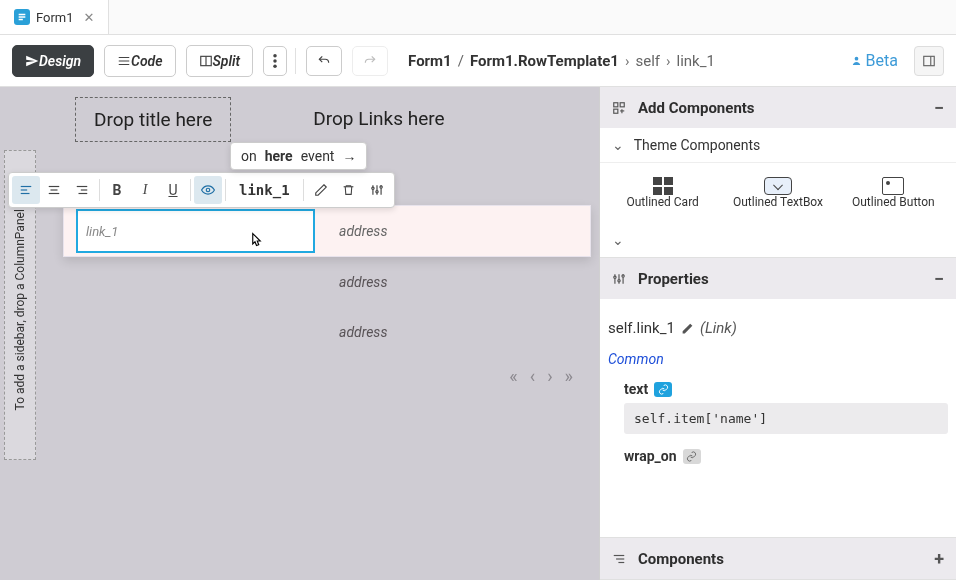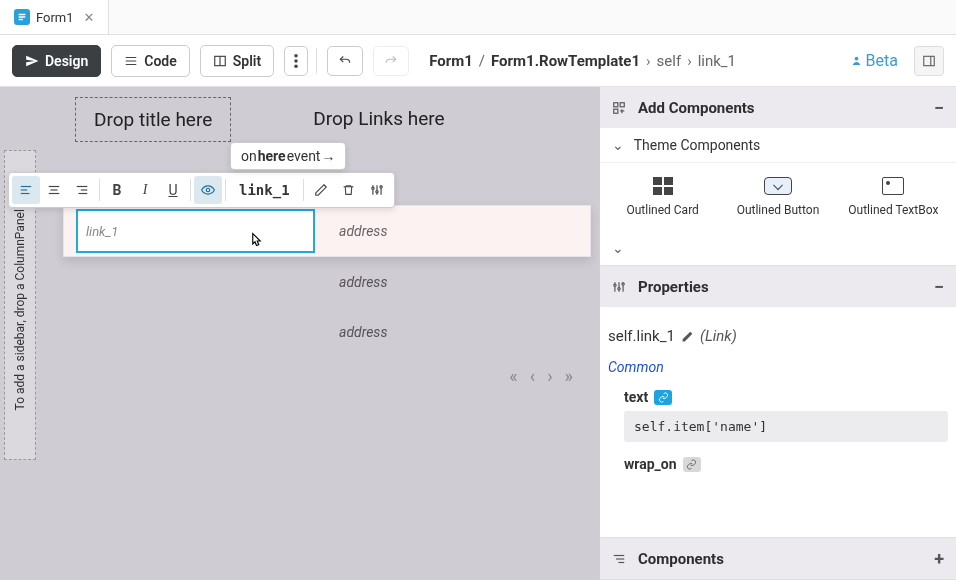--- a/index.html
+++ b/index.html
@@ -7,21 +7,21 @@
 
 
 .tab-bar { height: 35px; display: flex; align-items: stretch; border-bottom: 1px solid #e0e0e0; background: #fafafa; }
 .tab { display: flex; align-items: center; gap: 6px; padding: 0 14px; background: #fff; border-right: 1px solid #e0e0e0; font-size: 13px; }
 .tab .tab-icon { width: 16px; height: 16px; background: #2aa0d8; border-radius: 3px; display: flex; align-items: center; justify-content: center; }
 .tab .tab-icon svg { width: 10px; height: 10px; fill: #fff; }
 .tab .close { color: #888; font-size: 13px; padding-left: 4px; }
 
 
 .toolbar { height: 52px; display: flex; align-items: center; gap: 10px; padding: 0 12px; border-bottom: 1px solid #e0e0e0; background: #fff; }
-.btn { display: flex; align-items: center; gap: 6px; padding: 7px 12px; border: 1px solid #ccc; border-radius: 5px; background: #fff; font-size: 14px; font-weight: 600; cursor: pointer; }
+.btn { display: flex; align-items: center; padding: 7px 12px; border: 1px solid #ccc; border-radius: 5px; background: #fff; font-size: 14px; font-weight: 600; cursor: pointer; font-style: italic; }
 .btn.dark { background: #3b3f42; color: #fff; border-color: #3b3f42; }
 .btn .icon { display: flex; align-items: center; }
 .btn.iconbtn { padding: 7px 9px; }
 .toolbar-sep { width: 1px; height: 26px; background: #e0e0e0; margin-left: -2px; }
 .breadcrumb { margin-left: 10px; font-size: 15px; display: flex; align-items: center; gap: 6px; color: #333; flex: 1 1 auto; }
 .breadcrumb .sep { color: #777; }
 .breadcrumb .bold { font-weight: 700; }
 .breadcrumb .dim { color: #666; }
 .toolbar .beta { color: #3d9bd8; font-size: 16px; display: flex; align-items: center; gap: 4px; margin-right: 6px; }
 .toolbar .square { width: 30px; height: 30px; border: 1px solid #ddd; border-radius: 4px; background: #f5f5f5; display:flex; align-items:center; justify-content:center;}
@@ -40,21 +40,21 @@
 .drop-title { border: 1px dashed #666; padding: 10px 18px; font-size: 19px; color: #222; }
 .drop-links { font-size: 19px; color: #222; padding: 10px 18px; }
 
 
 .float-toolbar { position: absolute; top: 85px; left: 8px; background: #fff; border: 1px solid #ccc; border-radius: 4px; box-shadow: 0 2px 6px rgba(0,0,0,.12); display: flex; align-items: center; padding: 3px; z-index: 10; }
 .float-toolbar .fbtn { width: 28px; height: 28px; display: flex; align-items: center; justify-content: center; border-radius: 3px; cursor: pointer; color: #444; font-size: 14px;}
 .float-toolbar .fbtn.active { background: #dce8ef; color: #1f6fa5; }
 .float-toolbar .fsep { width: 1px; height: 22px; background: #ddd; margin: 0 3px; }
 .float-toolbar .fname { padding: 0 10px; font-family: ui-monospace, Menlo, monospace; font-weight: 600; font-size: 14px; }
 
-.click-pop { position: absolute; top: 55px; left: 230px; background: #fff; border: 1px solid #ccc; border-radius: 4px; padding: 5px 10px; box-shadow: 0 2px 6px rgba(0,0,0,.12); z-index: 11; font-size: 14px; font-family: ui-monospace, Menlo, monospace; color: #333; display: flex; align-items: center; gap: 1px; }
+.click-pop { position: absolute; top: 55px; left: 230px; background: #fff; border: 1px solid #ccc; border-radius: 4px; padding: 5px 10px; box-shadow: 0 2px 6px rgba(0,0,0,.12); z-index: 11; font-size: 14px; font-family: ui-monospace, Menlo, monospace; color: #333; display: flex; align-items: center; gap: 8px; }
 .click-pop .kw { font-weight: 700; }
 
 
 .grid-area { position: absolute; top: 118px; left: 63px; width: 528px; background: #fff; border: 1px solid #e8e3ec; box-shadow: 0 4px 10px rgba(0,0,0,.12); }
 .grid-row { display: flex; height: 50px; align-items: center; }
 .grid-row.sel { background: #fdf2f2; }
 .grid-cell-a, .grid-cell-b { width: 50%; padding: 0 12px; font-size: 14px; color: #666; font-style: italic; }
 .grid-link-sel { border: 2px solid #21a8e0; height: 44px; display: flex; align-items: center; padding: 0 8px; width: 100%; font-style: italic; color: #888; font-size: 13px; position: relative; background:#fff;}
 .cursor-ptr { position: absolute; left: 168px; top: 20px; font-size: 16px; color: #000;}
 
@@ -67,21 +67,21 @@
 
 
 .section { border-bottom: 1px solid #e0e0e0; }
 .section-header { display: flex; align-items: center; gap: 10px; padding: 10px 12px; background: #eceaee; font-weight: 700; font-size: 15px; color: #2e2e2e; }
 .section-header .hicon { width: 16px; color: #555; display:flex; }
 .section-header .collapse { margin-left: auto; color: #555; font-size: 18px; }
 .subheader { display: flex; align-items: center; gap: 10px; padding: 9px 12px; font-size: 14px; border-bottom: 1px solid #eee; cursor: pointer; }
 .subheader .chev { color: #666; }
 
 .comp-grid { display: flex; gap: 10px; padding: 14px 10px; }
-.comp-item { flex: 1; display: flex; flex-direction: column; align-items: center; gap: 8px; font-size: 12px; text-align: center; cursor: pointer; justify-content: center; }
+.comp-item { flex: 1; display: flex; flex-direction: column; align-items: center; font-size: 12px; text-align: center; cursor: pointer; justify-content: center; }
 .comp-item .cicon { width: 22px; height: 18px; border: 1px solid #444; border-radius: 2px; position: relative; }
 .comp-item:nth-child(1) .cicon { width: 20px; height: 18px; border: none; }
 .comp-item:nth-child(2) .cicon { background: #e7effa; border: 1.5px solid #444; border-radius: 4px; width: 28px; }
 .comp-item:nth-child(2) .cicon::after { content:""; position:absolute; left:50%; top:50%; width:6px; height:6px; border:1px solid #444; border-top:none; border-right:none; transform: translate(-50%,-60%) rotate(-45deg);}
 .comp-item:nth-child(3) .cicon::after { content:""; position:absolute; left:3px; top:3px; width:4px; height:4px; background:#444; border-radius:50%;}
 
 .props-body { padding: 10px 8px 18px; font-size: 14px; margin-top: 10px; }
 .props-name { font-family: ui-monospace, Menlo, monospace; font-size: 15px; display: flex; align-items: center; gap: 6px; }
 .props-name .type { font-style: italic; color: #555; }
 .props-name .edit svg { width: 13px; height: 13px; fill: #555; }
@@ -321,25 +321,25 @@
                 <rect x="0" y="0" width="9" height="8"></rect>
                 <rect x="11" y="0" width="9" height="8"></rect>
                 <rect x="0" y="10" width="9" height="8"></rect>
                 <rect x="11" y="10" width="9" height="8"></rect>
               </svg>
             </div>
           <span>Outlined Card</span>
         </div>
         <div class="comp-item">
           <div class="cicon"></div>
-          <span>Outlined Button</span>
+          <span>Outlined TextBox</span>
         </div>
         <div class="comp-item">
           <div class="cicon"></div>
-          <span>Outlined TextBox</span>
+          <span>Outlined Button</span>
         </div>
       </div>
       <div class="subheader" style="border-bottom:none;">
         <span class="chev">⌄</span>
       </div>
     </div>
 
     <div class="section" style="flex:1; overflow:auto;">
       <div class="section-header">
         <span class="hicon">

